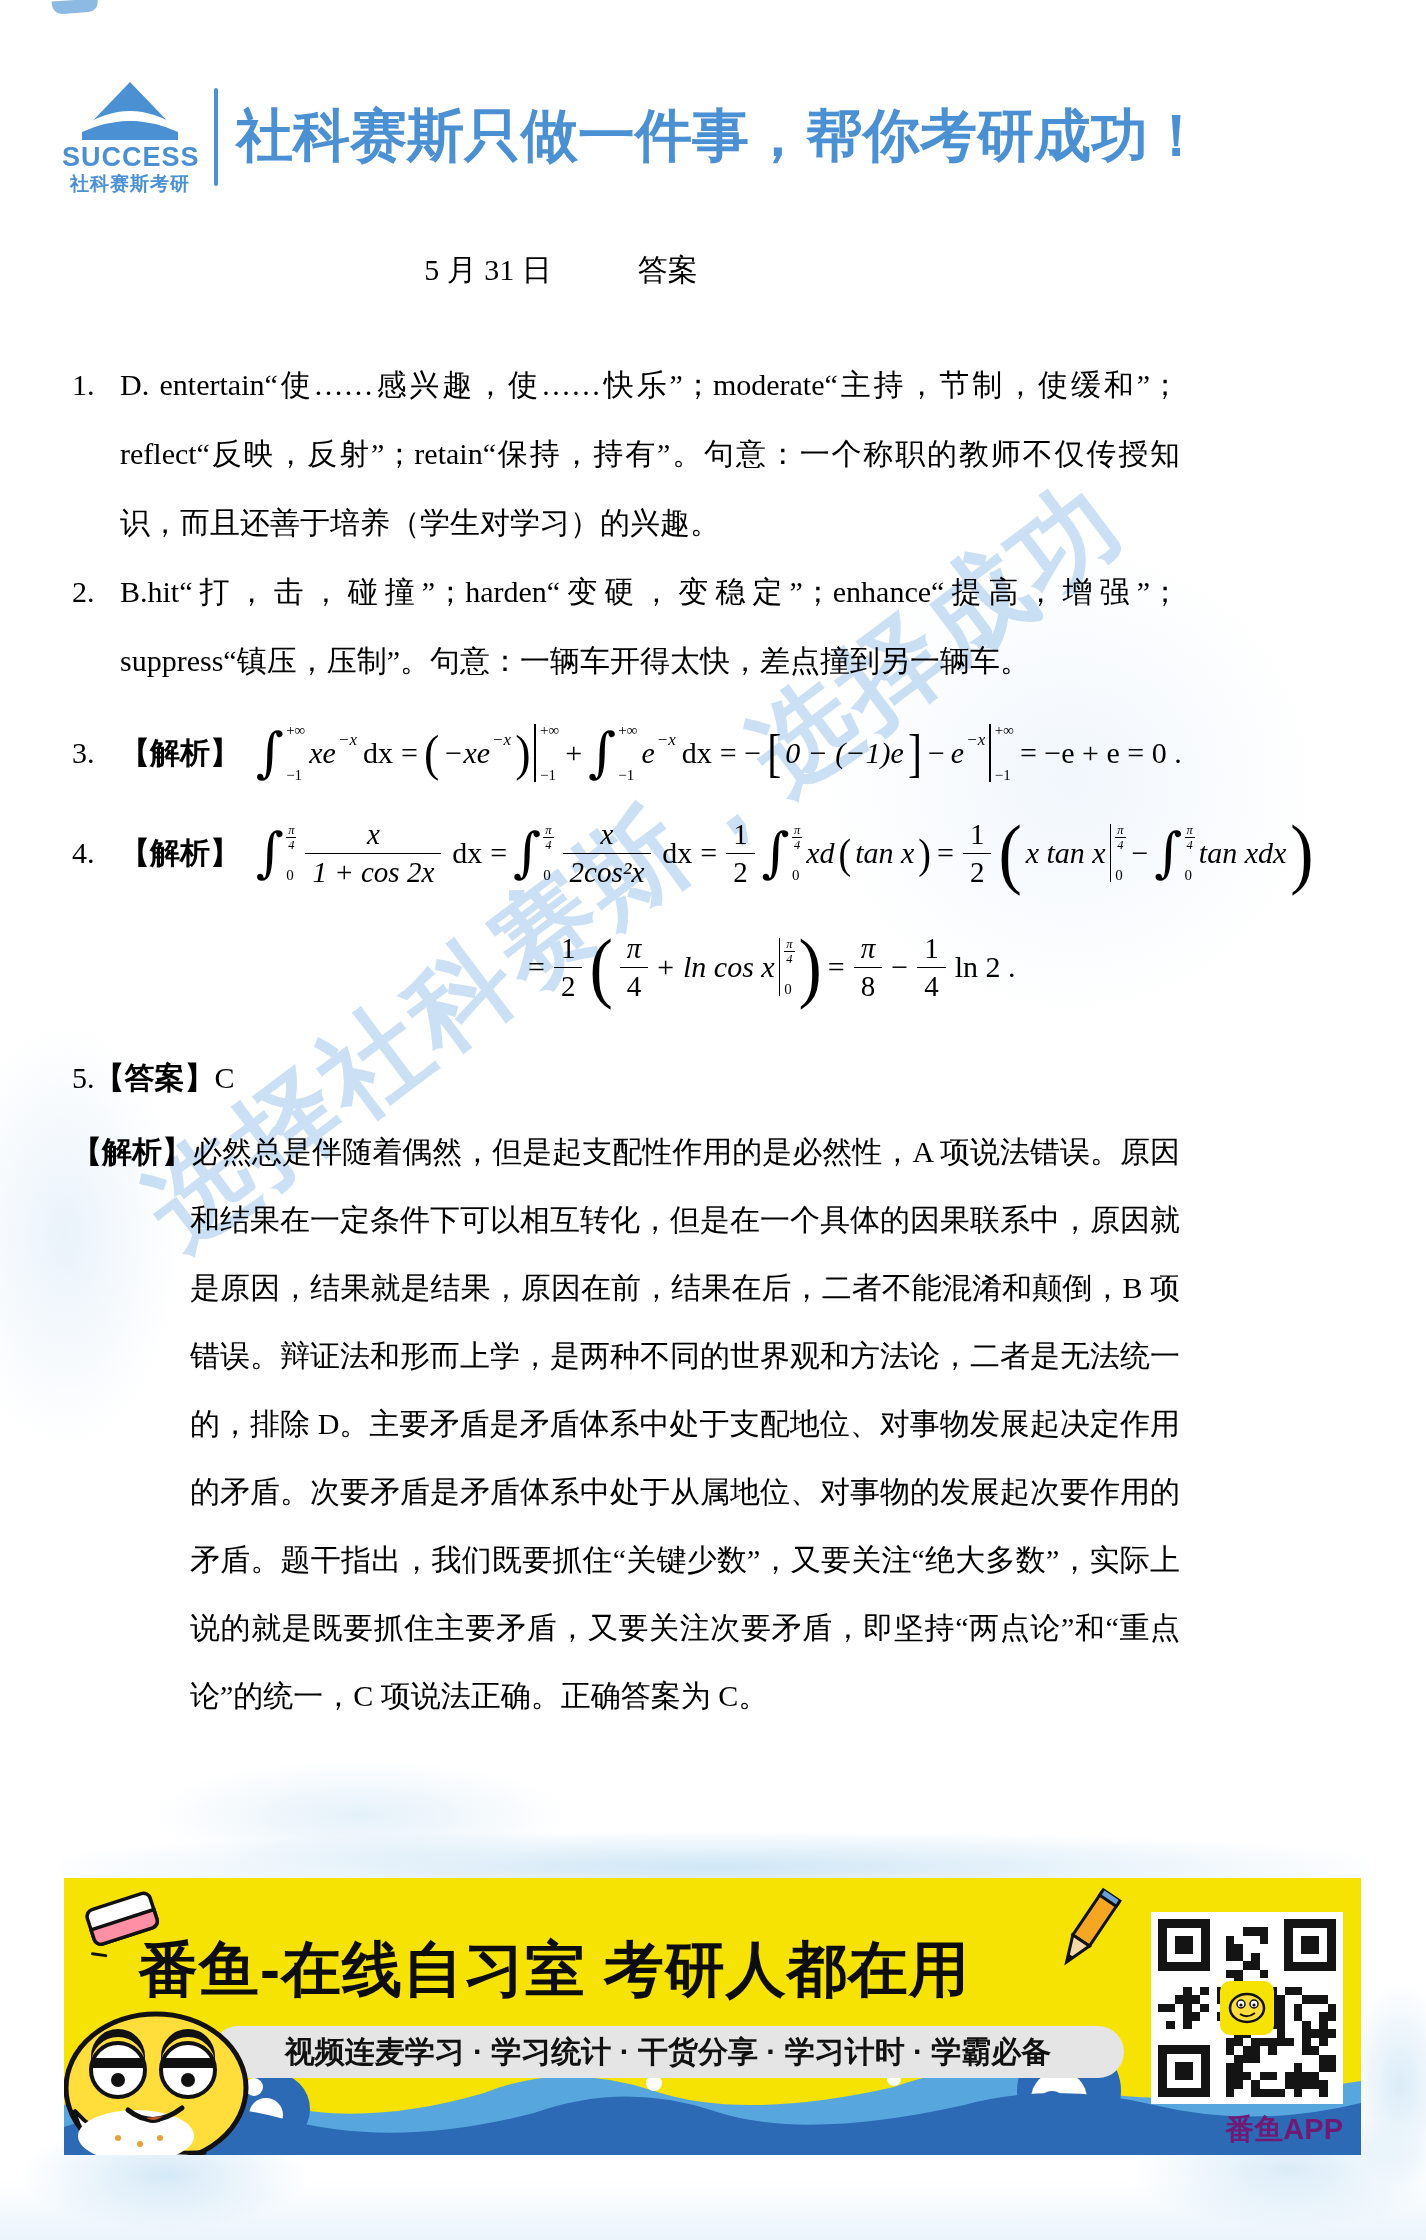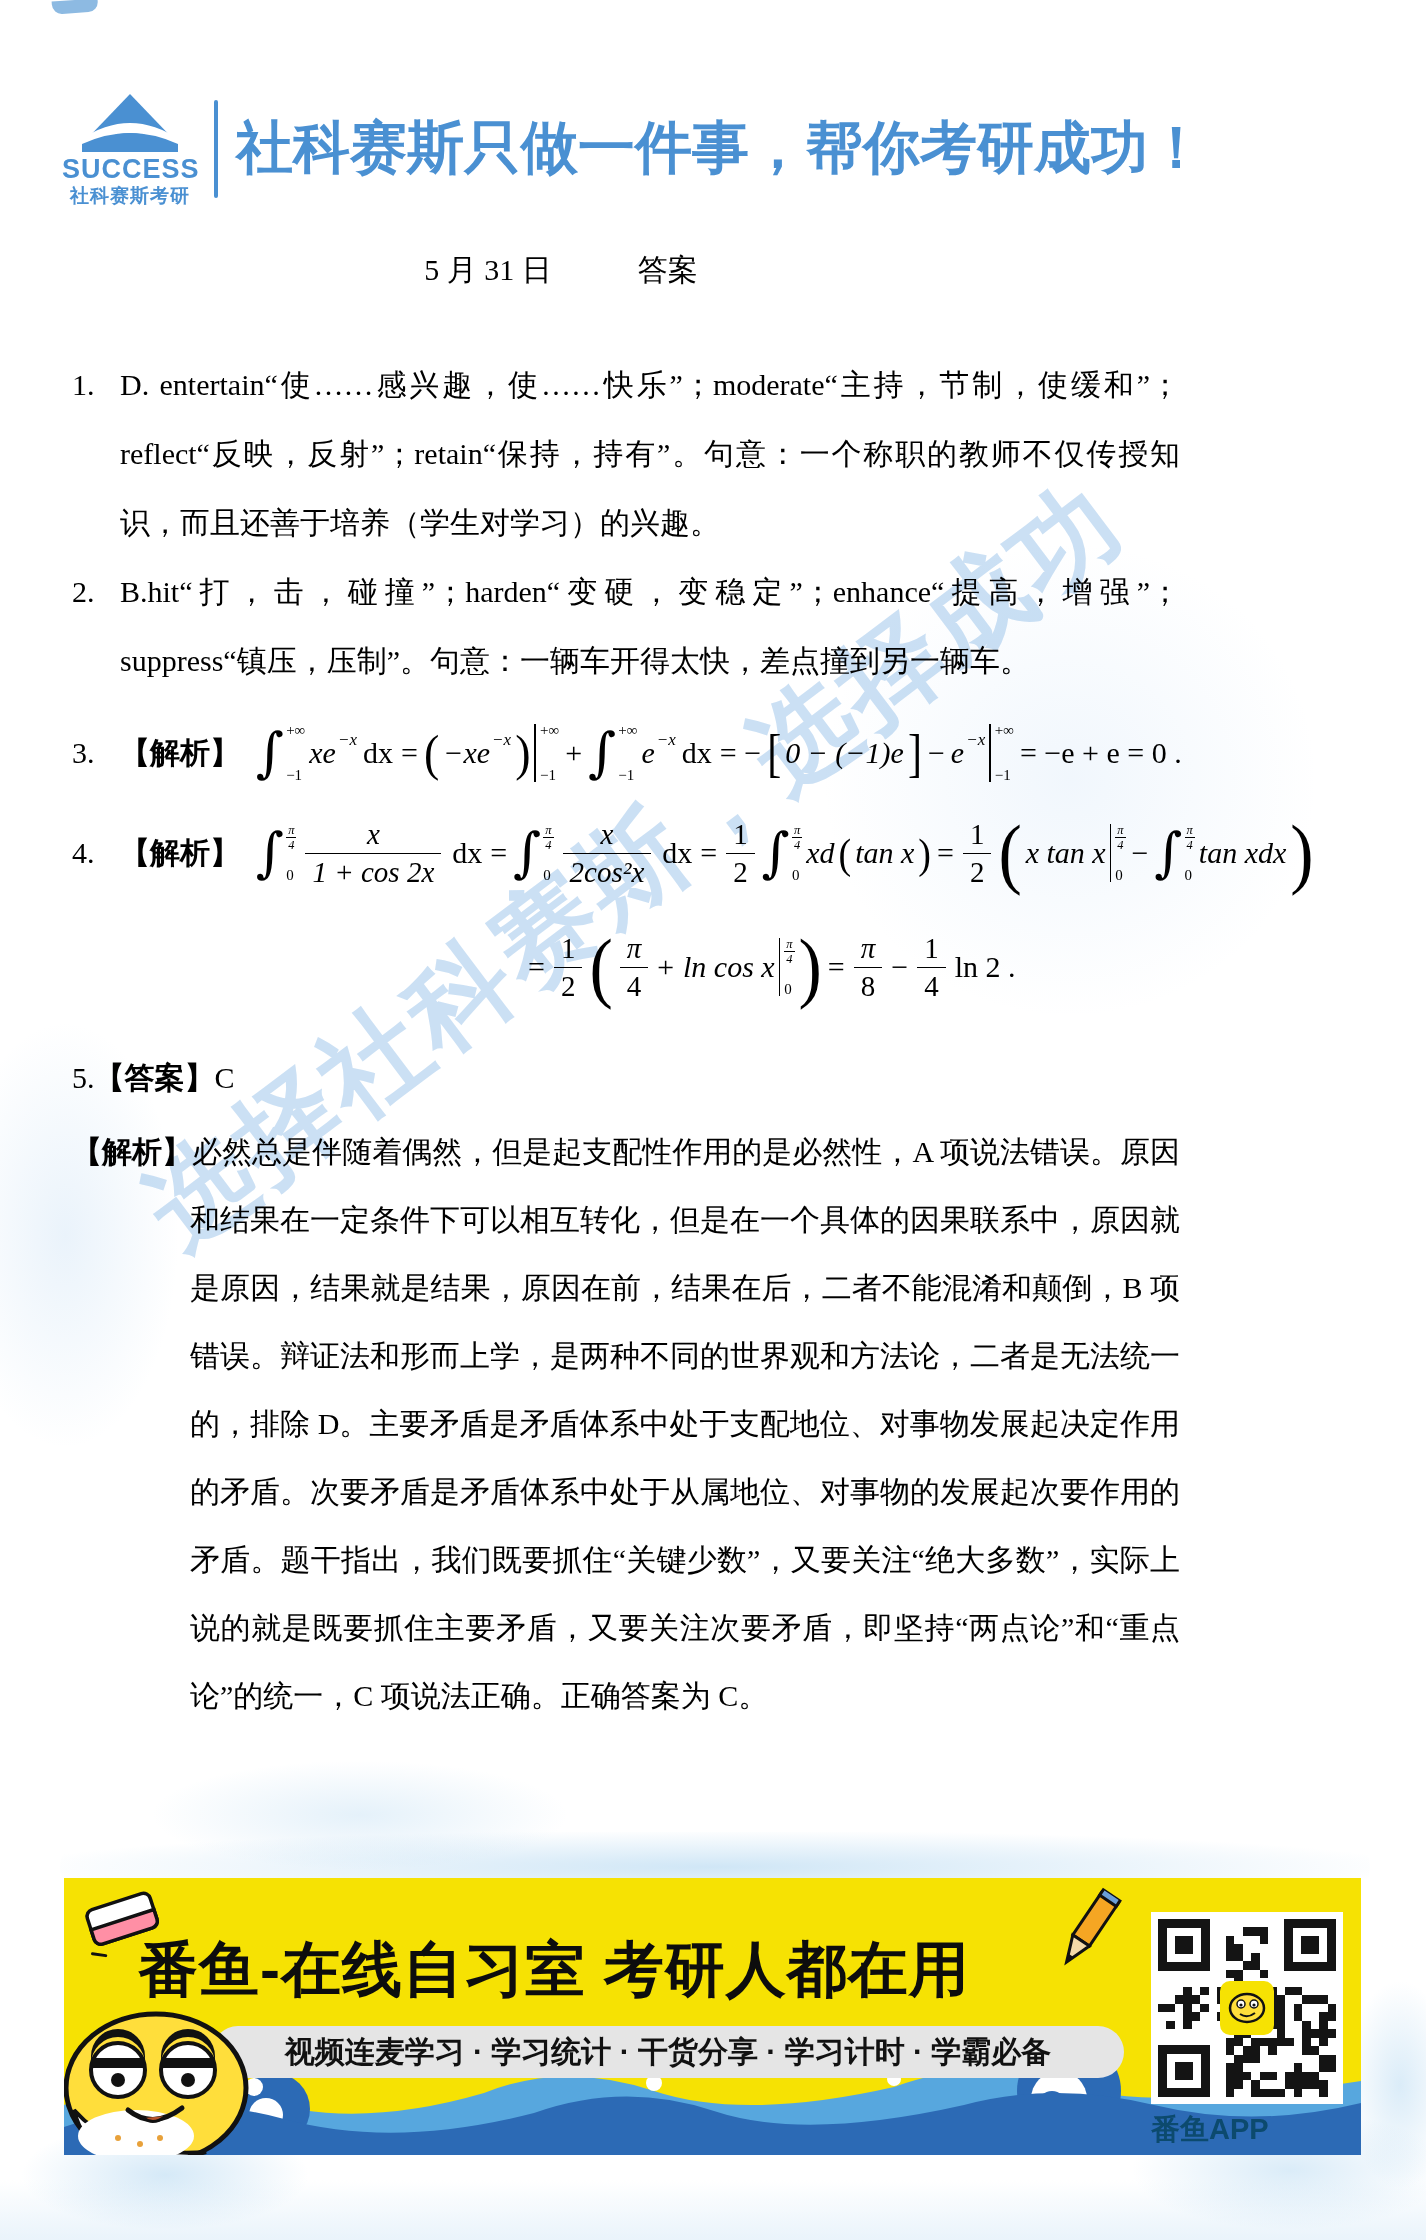--- a/index.html
+++ b/index.html
@@ -7,21 +7,21 @@
         overflow:hidden;font-family:"Liberation Serif","DejaVu Serif",serif;color:#000;}
   
   .blob{position:absolute;border-radius:50%;pointer-events:none;}
   .sliver{position:absolute;left:52px;top:0;width:46px;height:13px;background:#79aedd;
           border-radius:0 0 10px 10px;transform:rotate(-4deg);opacity:.85;}
   
   .watermark{position:absolute;left:118px;top:1168px;font-family:"Liberation Sans",sans-serif;
              font-weight:700;font-size:104px;letter-spacing:4px;color:rgba(125,178,228,0.40);
              transform:rotate(-37deg);transform-origin:0 0;white-space:nowrap;z-index:1;}
   
-  .header{position:absolute;left:62px;top:92px;display:flex;align-items:center;z-index:3;}
+  .header{position:absolute;left:62px;top:80px;display:flex;align-items:center;z-index:3;}
   .logo{width:136px;text-align:center;color:#4A90D2;}
   .logo-word{font-family:"Liberation Sans",sans-serif;font-weight:700;font-size:27px;letter-spacing:1px;line-height:1;}
   .logo-sub{font-family:"Liberation Sans",sans-serif;font-weight:700;font-size:19px;letter-spacing:1px;margin-top:3px;line-height:1;}
   .divider{width:4px;height:98px;background:#4A90D2;margin:0 18px 0 16px;border-radius:2px;}
   .slogan{font-family:"Liberation Sans",sans-serif;font-weight:900;font-size:57px;color:#4A90D2;
           letter-spacing:0;white-space:nowrap;}
   
   .title{position:absolute;left:56px;top:250px;width:1010px;text-align:center;font-size:30px;z-index:3;}
   .title .t-date{margin-right:86px;}
   
@@ -66,22 +66,22 @@
   .waves{position:absolute;left:0;bottom:0;width:1297px;height:112px;z-index:4;}
   .qr{position:absolute;right:18px;top:34px;width:192px;height:192px;background:#fff;z-index:8;}
   .qr-grid{position:absolute;inset:7px;display:grid;grid-template-columns:repeat(21,1fr);grid-template-rows:repeat(21,1fr);}
   .qc{background:transparent;}
   .qc.on{background:#141414;}
   .finder{position:absolute;width:52px;height:52px;border:9px solid #141414;background:#fff;box-sizing:border-box;}
   .finder::after{content:"";position:absolute;left:8px;top:8px;width:18px;height:18px;background:#141414;}
   .f-tl{left:7px;top:7px;} .f-tr{right:7px;top:7px;} .f-bl{left:7px;bottom:7px;}
   .qr-logo{position:absolute;left:50%;top:50%;width:54px;height:54px;margin:-27px 0 0 -27px;
            background:var(--yellow,#F6E203);border-radius:10px;display:flex;align-items:center;justify-content:center;z-index:2;}
-  .qr-label{position:absolute;right:18px;top:232px;width:192px;text-align:left;
-            font-family:"Liberation Sans",sans-serif;font-weight:900;font-size:29px;color:#0c4a6e;z-index:8;}
+  .qr-label{position:absolute;right:18px;top:232px;width:192px;text-align:right;
+            font-family:"Liberation Sans",sans-serif;font-weight:900;font-size:29px;color:#701a75;z-index:8;}
 </style>
 </head>
 <body>
 
 <div class="page">
 
   <div class="sliver"></div>
   <div class="blob" style="left:-50px;top:1020px;width:230px;height:430px;background:radial-gradient(ellipse,rgba(150,195,235,.20),transparent 70%);"></div>
   <div class="blob" style="left:820px;top:540px;width:500px;height:480px;background:radial-gradient(ellipse,rgba(160,200,240,.15),transparent 70%);"></div>
   <div class="blob" style="left:60px;top:1832px;width:1310px;height:70px;background:radial-gradient(ellipse,rgba(150,200,235,.45),transparent 75%);border-radius:40px;"></div>

